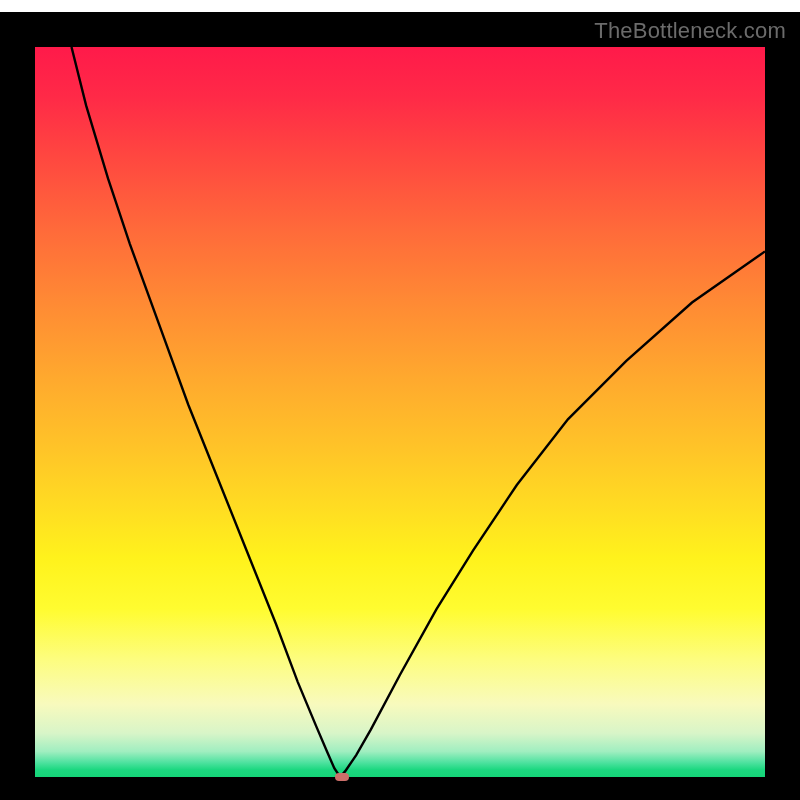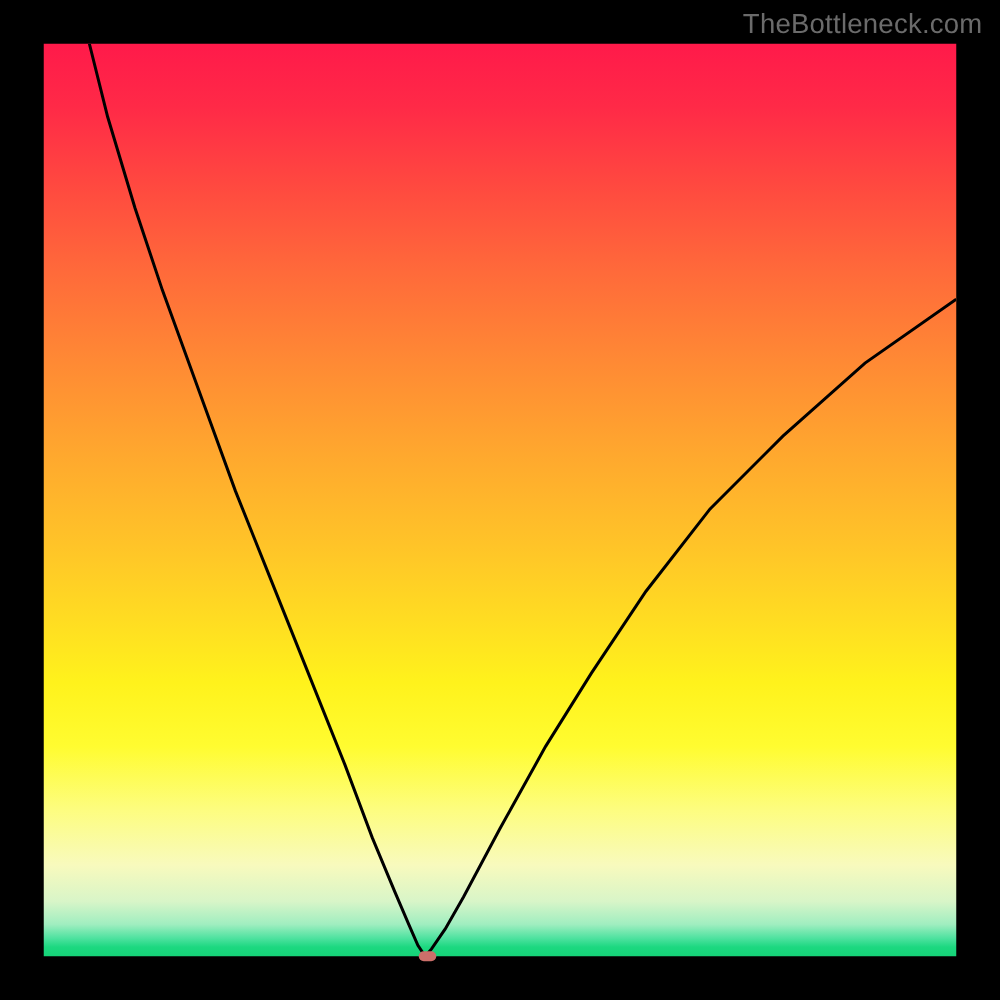--- a/index.html
+++ b/index.html
@@ -7,20 +7,21 @@
     padding: 0;
     background: #ffffff;
     width: 800px;
     height: 800px;
     overflow: hidden;
   }
   .chart-container {
     position: relative;
     width: 800px;
     height: 748px;
+    margin-top: 12px;
   }
   .outer-frame {
     position: absolute;
     left: 0;
     top: 0;
     width: 800px;
     height: 800px;
     background: #000000;
     box-sizing: border-box;
   }

